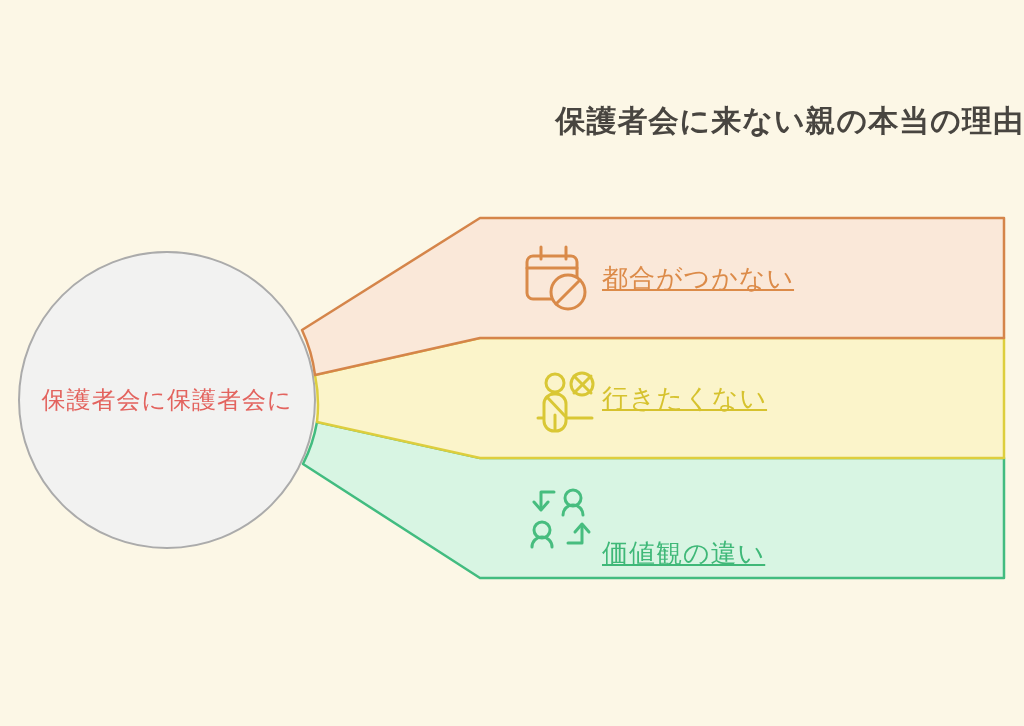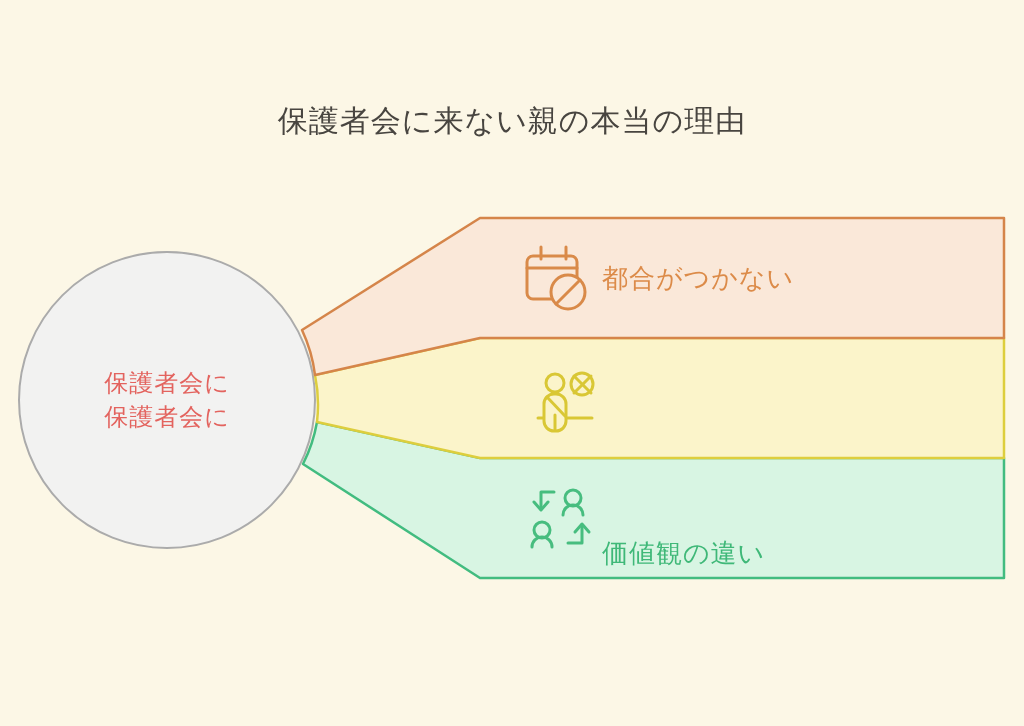--- a/index.html
+++ b/index.html
@@ -8,47 +8,48 @@
     width: 1024px;
     height: 726px;
     background: #fcf7e6;
     overflow: hidden;
     font-family: "Liberation Sans", "DejaVu Sans", sans-serif;
   }
   .diagram-svg { position: absolute; left: 0; top: 0; }
   .title {
     position: absolute;
     left: 0; top: 101px; width: 1024px;
-    text-align: center;
+    text-align: right;
     font-size: 30px;
-    font-weight: normal;
+    font-weight: bold;
     letter-spacing: 1px;
     color: #484540;
   }
   .circle-label {
     position: absolute;
     left: 18px; top: 252px;
     width: 298px; height: 296px;
-    display: flex; flex-direction: column;
+    display: flex; flex-direction: row;
     align-items: center; justify-content: center;
     text-align: center;
     color: #e3635e;
     font-size: 24px;
     font-weight: 500;
     line-height: 1.4;
     letter-spacing: 1px;
   }
   .row-label {
     position: absolute;
     left: 602px;
     width: 390px; height: 120px;
     display: flex; align-items: center;
     font-size: 26px;
     font-weight: 500;
     letter-spacing: 1px;
+    text-decoration: underline;
   }
   .row-label.r1 { top: 218px; color: #dc8b49; }
   .row-label.r2 { top: 338px; color: #d6c22e; }
   .row-label.r3 { top: 458px; color: #3fb878; margin-top: 35px; }
 </style>
 </head>
 <body>
 
 <div class="canvas">
 
@@ -95,15 +96,16 @@
   </svg>
 
   <div class="title">保護者会に来ない親の本当の理由</div>
 
   <div class="circle-label">
     <span>保護者会に</span>
     <span>保護者会に</span>
   </div>
 
   <div class="row-label r1">都合がつかない</div>
+  <div class="row-label r2">行きたくない</div>
   <div class="row-label r3">価値観の違い</div>
 
 </div>
 
 </body></html>

